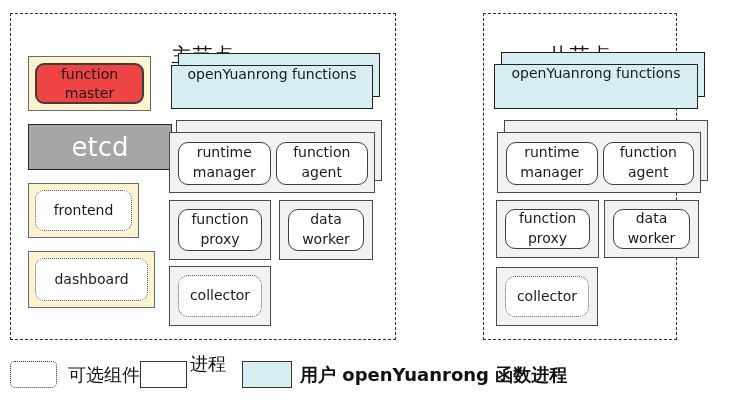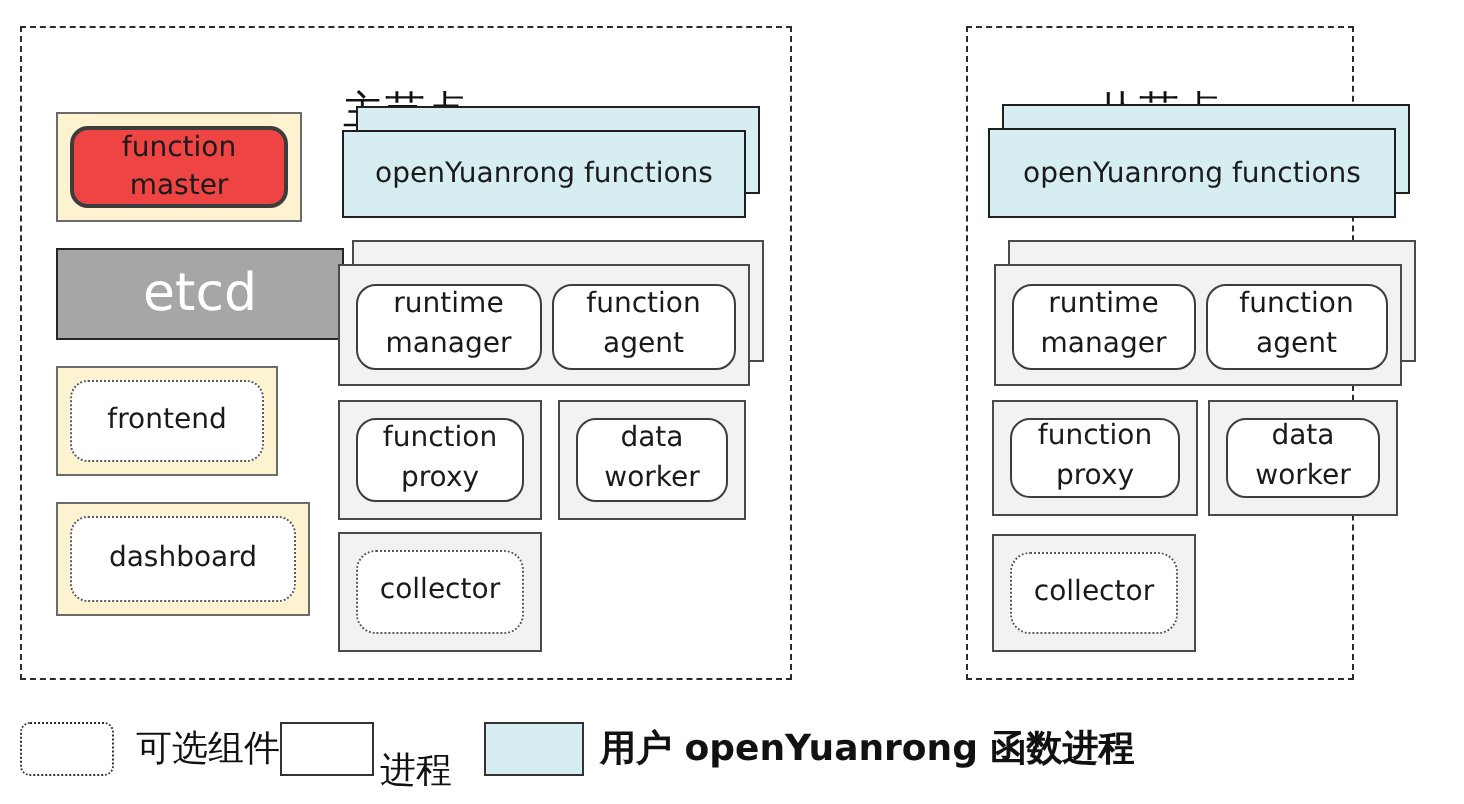--- a/index.html
+++ b/index.html
@@ -26,21 +26,21 @@
   
   .etcd{position:absolute;box-sizing:border-box;background:var(--c-etcd_gray,#a6a6a6);
     border:1px solid #262626;display:flex;align-items:center;justify-content:center;
     color:#fff;font-size:26px;}
 
   
   .stack{position:absolute;}
   .stack .back{position:absolute;left:7px;top:-12px;width:100%;height:100%;box-sizing:border-box;}
   .stack .front{position:absolute;left:0;top:0;width:100%;height:100%;box-sizing:border-box;}
   .stack.cyan .back,.stack.cyan .front{background:var(--c-cyan,#d6eef2);border:1px solid #1f1f1f;}
-  .stack.cyan .front{display:flex;align-items:center;justify-content:center;font-size:14px;}
+  .stack.cyan .front{display:flex;align-items:flex-start;justify-content:center;font-size:14px;}
   .stack.gray .back,.stack.gray .front{background:var(--c-box_gray,#f2f2f2);border:1px solid #4a4a4a;}
   .stack.gray .front{display:flex;gap:5px;padding:9px 6px 7px 8px;align-items:stretch;}
 
   
   .chip{flex:1;background:#fff;border:1.5px solid #3d3d3d;border-radius:10px;
     display:flex;align-items:flex-start;justify-content:center;text-align:center;
     font-size:14px;line-height:1.4;}
 
   
   .gbox{position:absolute;box-sizing:border-box;background:var(--c-box_gray,#f2f2f2);
@@ -163,18 +163,18 @@
       <div class="chip2 dotted">
         <span>collector</span>
       </div>
     </div>
   </div>
 
   <div class="legend-swatch sw-optional" style="left:10px;top:361px;width:47px;height:27px;"></div>
   <div class="legend-label" style="left:68px;top:361px;">可选组件</div>
 
   <div class="legend-swatch sw-process" style="left:140px;top:361px;width:47px;height:27px;"></div>
-  <div class="legend-label" style="left:190px;top:372px;text-align:right;">进程</div>
+  <div class="legend-label" style="left:190px;top:350px;text-align:right;">进程</div>
 
   <div class="legend-swatch sw-user" style="left:242px;top:361px;width:50px;height:27px;"></div>
   <div class="legend-label" style="left:300px;top:361px;font-weight:bold;">用户 openYuanrong 函数进程</div>
 
 </div>
 
 </body></html>

